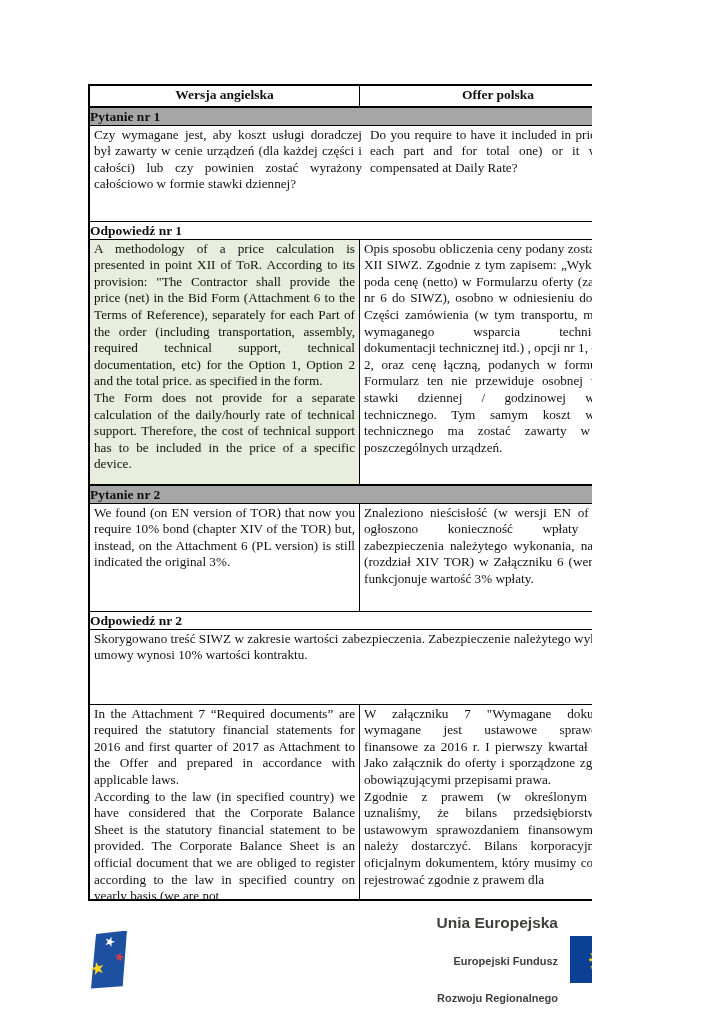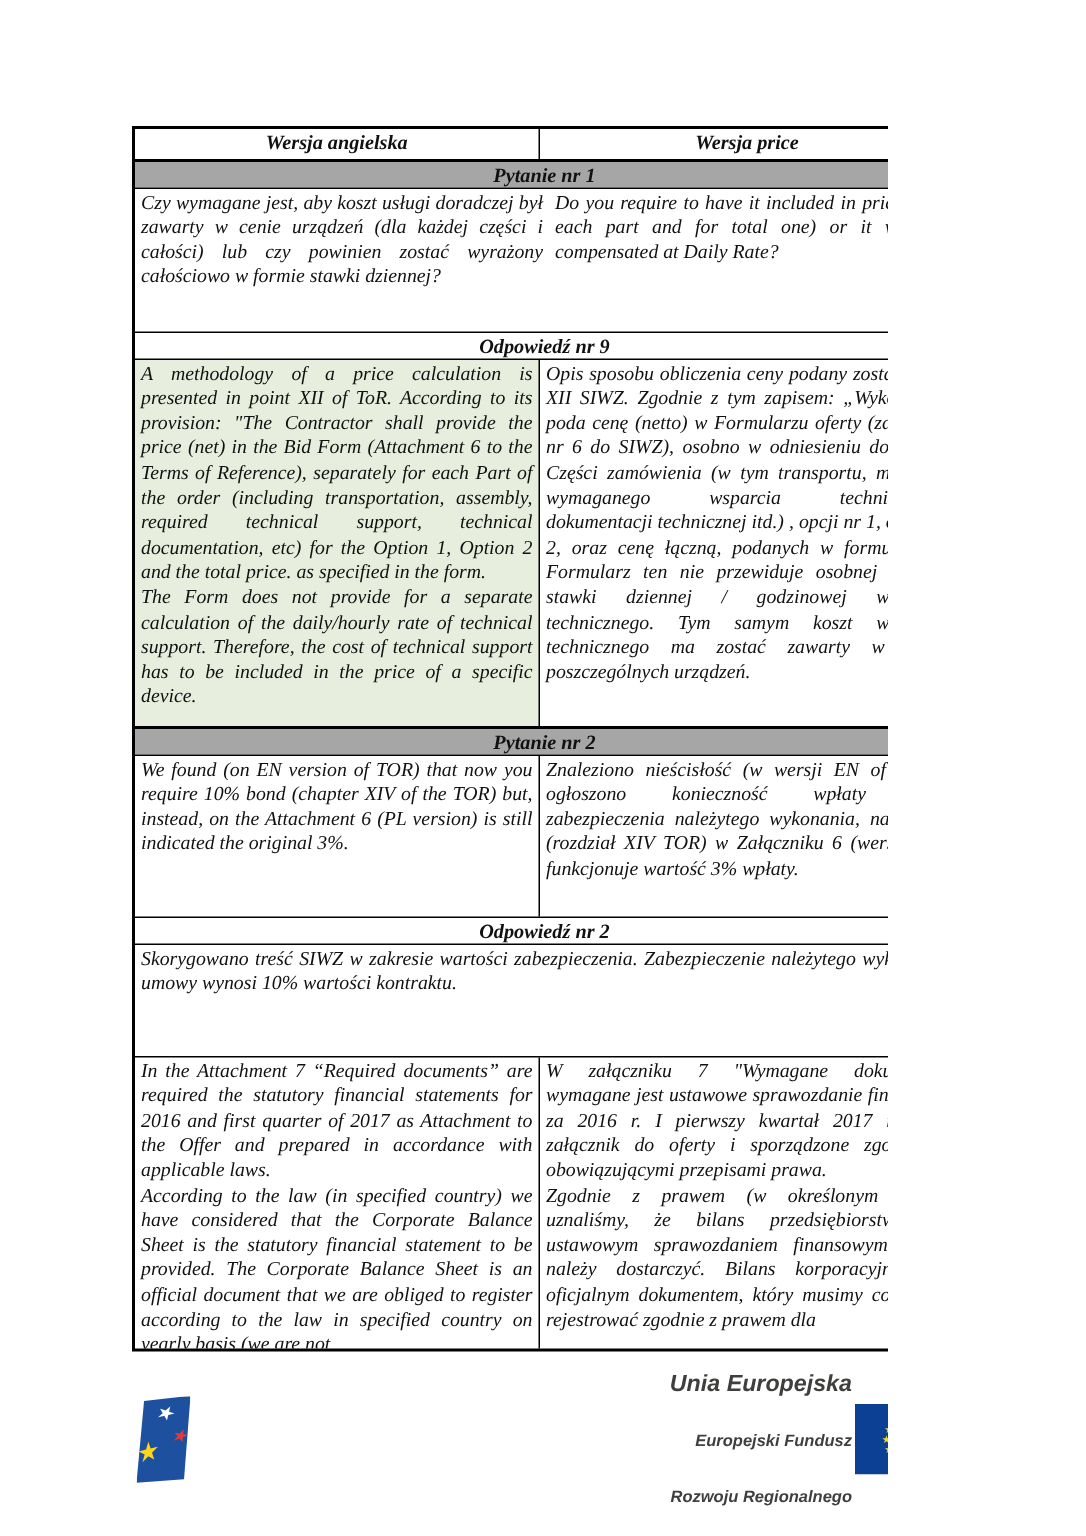--- a/index.html
+++ b/index.html
@@ -1,28 +1,28 @@
 <!DOCTYPE html>
 <html style="--border: #000000; --banner-gray: #a6a6a6; --answer-green: #e7eedd; --fe-blue: #1e50a0; --fe-star-red: #e23a3c; --fe-star-yellow: #ffd617; --eu-blue: #0b4094; --eu-star-yellow: #f7d917;"><head>
 <meta charset="utf-8">
 <style>
   html,body{margin:0;padding:0;}
   #page{
     position:relative;width:592px;height:1024px;background:#ffffff;
-    font-family:"Liberation Serif", serif;color:#111;overflow:hidden;font-style:italic;
+    font-family:"Liberation Serif", serif;color:#111;overflow:hidden;
   }
   
   .qa-table{
     position:absolute;left:88px;top:84px;width:550px;height:817px;
     box-sizing:border-box;border:2px solid var(--border,#000);
     overflow:hidden;background:#fff;
   }
   .row{display:flex;border-top:1px solid var(--border,#000);}
   .row:first-child{border-top:none;}
-  .row.banner{display:block;text-align:center;font-weight:bold;
+  .row.banner{display:block;font-weight:bold;
     font-size:13.5px;line-height:17px;}
   .row.banner.gray{background:var(--banner-gray,#a6a6a6);border-top-width:2px;}
   .cell{
     box-sizing:border-box;padding:1px 4px 2px 4px;
     text-align:justify;white-space:pre-line;
     font-size:13.2px;line-height:16.6px;
   }
   .cell.en{width:270px;border-right:1px solid var(--border,#000);}
   .cell.pl{width:280px;flex:1;}
   .cell.green{background:var(--answer-green,#e7eedd);}
@@ -43,45 +43,45 @@
   .fe-logo{position:relative;width:42px;height:62px;}
   .fe-flag{position:absolute;left:3px;top:2px;width:36px;height:58px;
     background:var(--fe-blue,#1e50a0);
     clip-path:polygon(14% 6%,100% 0%,88% 96%,0% 100%);}
   .fe-star{position:absolute;font-size:13px;line-height:13px;}
   .fe-star.white{color:#ffffff;left:16px;top:6px;transform:rotate(18deg);}
   .fe-star.red{color:var(--fe-star-red,#e23a3c);left:26px;top:22px;font-size:12px;transform:rotate(10deg);}
   .fe-star.yellow{color:var(--fe-star-yellow,#ffd617);left:2px;top:33px;font-size:17px;transform:rotate(-14deg);}
   .fe-title{font-weight:bold;font-size:15px;line-height:16px;}
   .fe-sub{font-size:11.5px;line-height:13px;margin-top:4px;}
-  .eu-block{display:flex;align-items:center;gap:2px;}
+  .eu-block{display:flex;align-items:center;gap:12px;}
   .eu-text{text-align:right;}
   .eu-title{font-weight:bold;font-size:15.5px;line-height:17px;}
   .eu-sub{font-weight:bold;font-size:11px;line-height:13px;margin-top:24px;}
   .eu-flag{display:block;}
 </style>
 </head>
 <body>
 
 <div id="page">
 
   <div class="qa-table">
 
     <div class="row hdr-row">
       <div class="cell en">Wersja angielska</div>
-      <div class="cell pl">Wersja price</div>
+      <div class="cell pl">Offer polska</div>
     </div>
 
     <div class="row banner gray">Pytanie nr 1</div>
     <div class="row q1">
       <div class="cell pl">Czy wymagane jest, aby koszt usługi doradczej był zawarty w cenie urządzeń (dla każdej części i całości) lub czy powinien zostać wyrażony całościowo w formie stawki dziennej?</div>
       <div class="cell en">Do you require to have it included in prices (for each part and for total one) or it will be compensated at Daily Rate?</div>
     </div>
 
-    <div class="row banner">Odpowiedź nr 9</div>
+    <div class="row banner">Odpowiedź nr 1</div>
     <div class="row a1">
       <div class="cell en green">A methodology of a price calculation is presented in point XII of ToR. According to its provision: "The Contractor shall provide the price (net) in the Bid Form (Attachment 6 to the Terms of Reference), separately for each Part of the order (including transportation, assembly, required technical support, technical documentation, etc) for the Option 1, Option 2 and the total price. as specified in the form.
 The Form does not provide for a separate calculation of the daily/hourly rate of technical support. Therefore, the cost of technical support has to be included in the price of a specific device.</div>
       <div class="cell pl">Opis sposobu obliczenia ceny podany został w pkt XII SIWZ. Zgodnie z tym zapisem: „Wykonawca poda cenę (netto) w Formularzu oferty (załącznik nr 6 do SIWZ), osobno w odniesieniu do każdej Części zamówienia (w tym transportu, montażu, wymaganego wsparcia technicznego, dokumentacji technicznej itd.) , opcji nr 1, opcji nr 2, oraz cenę łączną, podanych w formularzu.” Formularz ten nie przewiduje osobnej wyceny stawki dziennej / godzinowej wsparcia technicznego. Tym samym koszt wsparcia technicznego ma zostać zawarty w cenie poszczególnych urządzeń.</div>
     </div>
 
     <div class="row banner gray">Pytanie nr 2</div>
     <div class="row q2">
       <div class="cell en">We found (on EN version of TOR) that now you require 10% bond (chapter XIV of the TOR) but, instead, on the Attachment 6 (PL version) is still indicated the original 3%.</div>
       <div class="cell pl">Znaleziono nieścisłość (w wersji EN of SIWZ) ogłoszono konieczność wpłaty 10% zabezpieczenia należytego wykonania, natomiast (rozdział XIV TOR) w Załączniku 6 (wersja PL) funkcjonuje wartość 3% wpłaty.</div>

